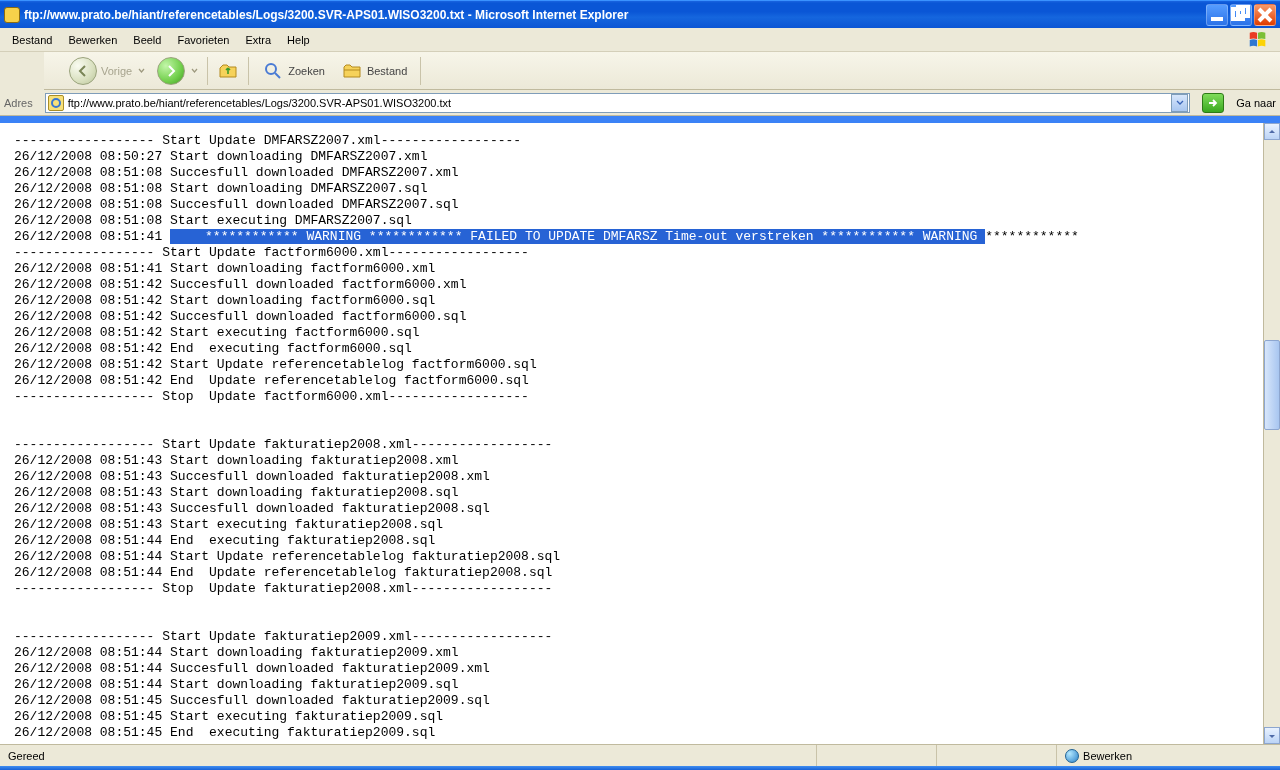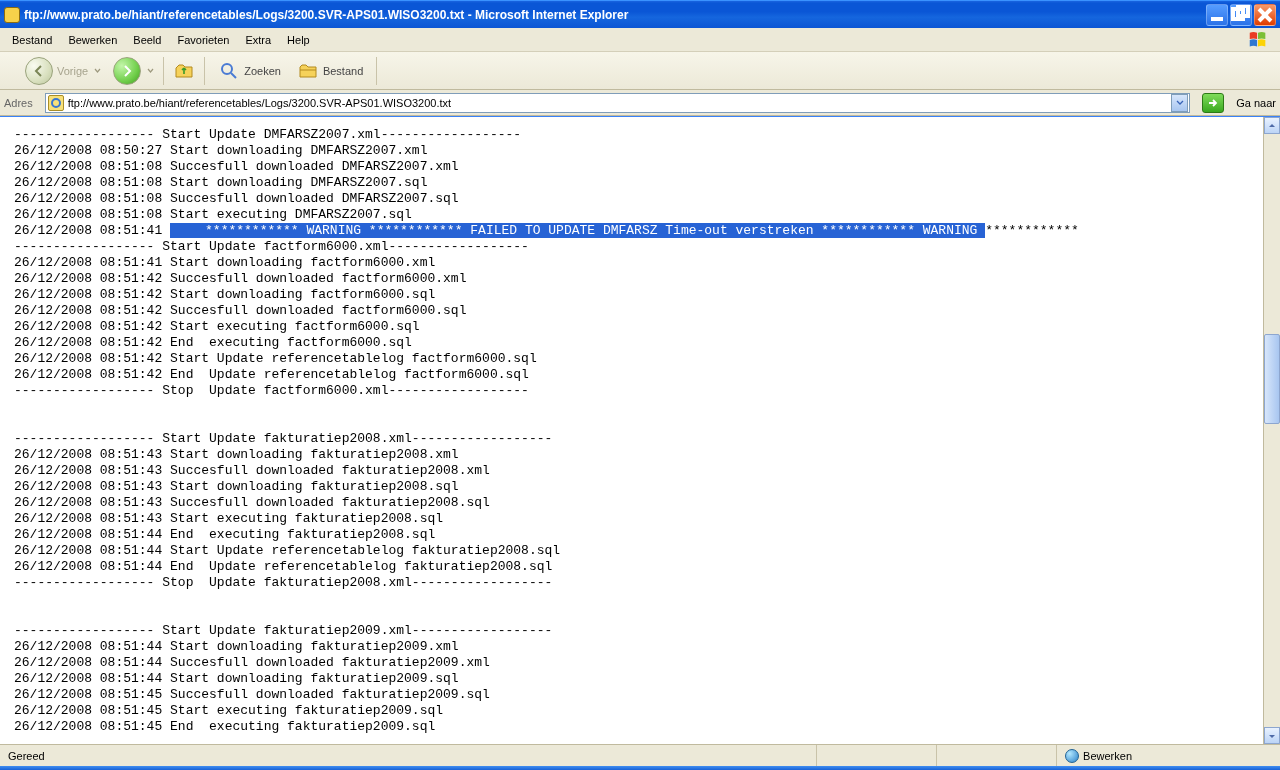--- a/index.html
+++ b/index.html
@@ -34,21 +34,21 @@
   }
   .menubar .item { padding: 3px 8px; }
   .menubar .flag {
     margin-left: auto; width: 36px; height: 22px; display:flex;align-items:center;justify-content:center;
   }
   .flag svg { width:22px;height:22px; }
 
   
   .toolbar {
     height: 38px; background: linear-gradient(to bottom,#f7f5e9,#ece9d8);
-    border-bottom: 1px solid #c0ba9e; display:flex; align-items:center; padding:0 18px; gap:2px;
+    border-bottom: 1px solid #c0ba9e; display:flex; align-items:center; padding:0 18px; gap:2px;margin-left:44px;
   }
   .tbtn {
     display:flex; align-items:center; gap:4px; padding:2px 6px; border:1px solid transparent;
     border-radius: 3px; font-size:11px; color:#444;
   }
   .tbtn.mini { padding:2px 2px; }
   .navcircle{
     width:28px;height:28px;border-radius:50%;
     background:radial-gradient(circle at 30% 30%, #f9fbf0, #d9e0bf 60%, #b9c49a);
     border:1px solid #9aa37c; display:flex;align-items:center;justify-content:center;
@@ -72,21 +72,21 @@
   }
   .addrbox .favicon{width:16px;height:16px;background:#f7e07a;border:1px solid #a98e26;border-radius:2px;position:relative;}
   .addrbox .favicon::after{content:"";position:absolute;left:2px;top:2px;width:6px;height:6px;border:2px solid #3977d0;border-radius:50%;}
   .addrbox span{font-size:11px;color:#000;}
   .addrdd{width:17px;height:18px;background:linear-gradient(to bottom,#d7e6fb,#a8c6f0);border:1px solid #7f9db9;margin:-1px;display:flex;align-items:center;justify-content:center;}
   .addrdd svg{width:8px;height:8px;}
   .goarrow{width:22px;height:20px;background:linear-gradient(to bottom,#7fdc5a,#3aa81f);border:1px solid #2d7a16;border-radius:3px;display:flex;align-items:center;justify-content:center;}
   .goarrow svg{stroke:#fff;fill:#fff;}
 
   
-  .content-wrap{flex:1;display:flex;min-height:0;border-top:1px solid #3b82f6;}
+  .content-wrap{flex:1;display:flex;min-height:0;border-top:7px solid #3b82f6;}
   .content{
     flex:1;background:#fff;overflow:hidden;position:relative;padding:10px 14px 0 14px;
     font-family:"Courier New",monospace;font-size:13px;line-height:16px;color:#000;white-space:pre;
   }
   .content .hl{background:#2763d5;color:#fff;padding-left:35px;}
   .vscroll{
     width:17px;background:#ece9d8;border-left:1px solid #c0ba9e;display:flex;flex-direction:column;
   }
   .vscroll .sbtn{height:17px;background:linear-gradient(to bottom,#e9f2ff,#bcd4f6);border:1px solid #8da6cf;display:flex;align-items:center;justify-content:center;}
   .vscroll .sbtn svg{width:8px;height:8px;fill:#4e6aa7;}

